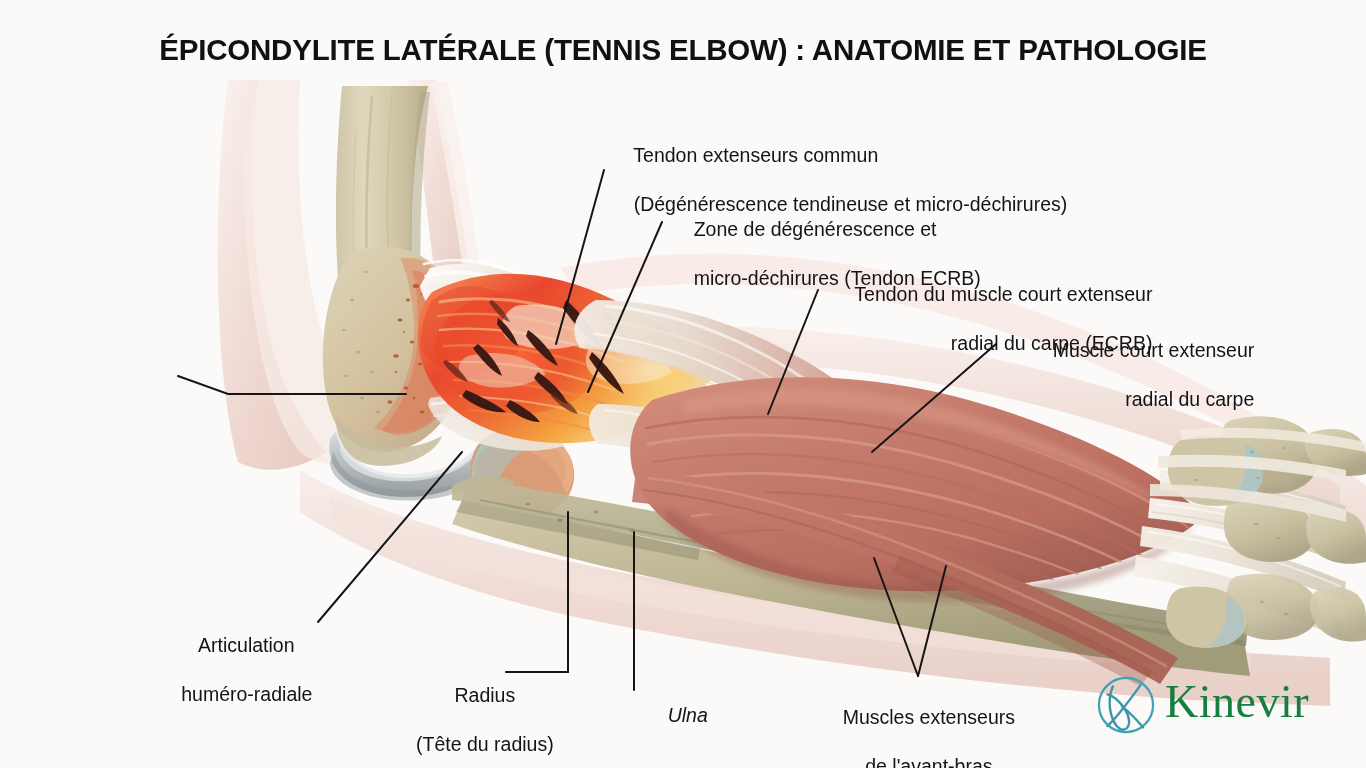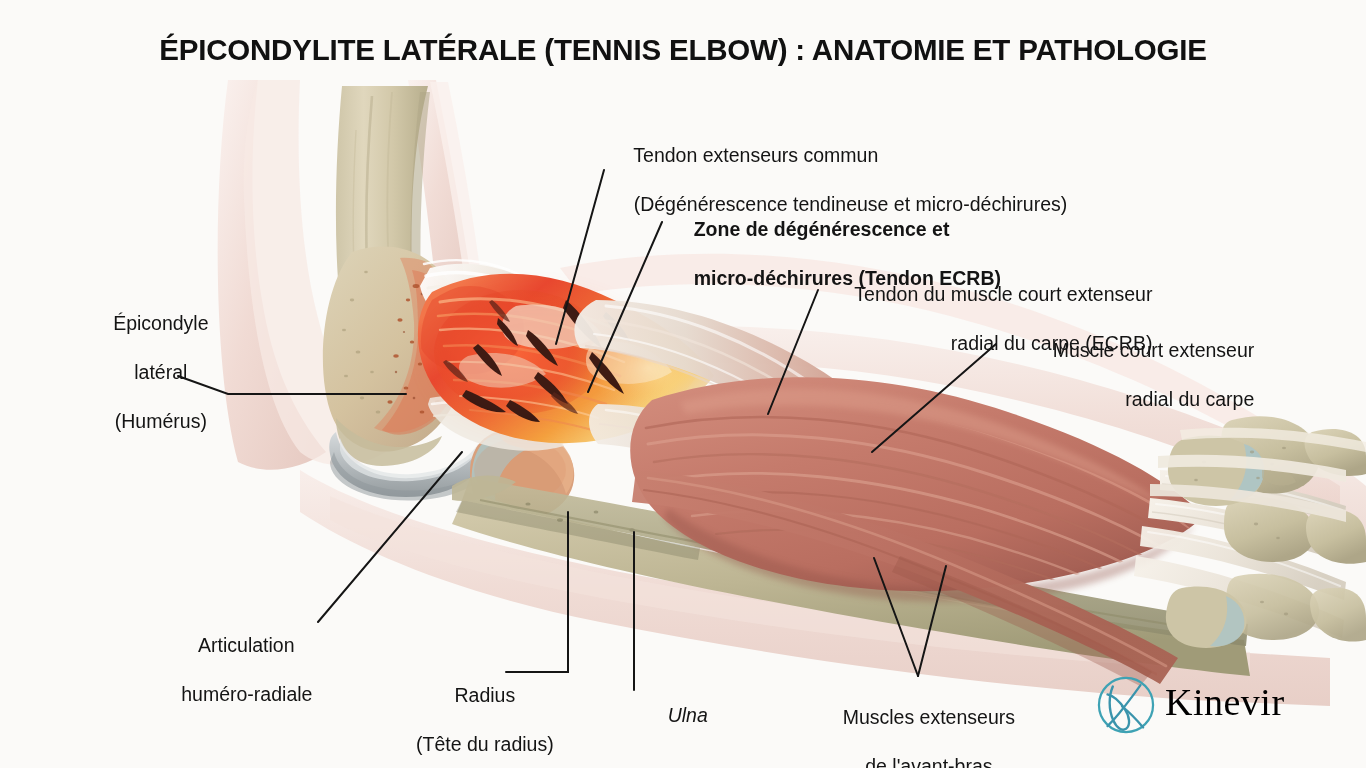--- a/index.html
+++ b/index.html
@@ -39,22 +39,22 @@
   .logo-wrap {
     position:absolute;
     left:1093px; top:664px;
     width:255px; height:82px;
     z-index:30;
     display:flex; align-items:center; gap:6px;
   }
   .logo-mark { width:66px; height:66px; flex:0 0 auto; }
   .logo-text {
     font-family:"Liberation Serif", serif;
-    font-size:38px;
-    color:#000000;
+    font-size:46px;
+    color:#15803d;
     letter-spacing:0.5px;
     line-height:1;
     padding-bottom:6px;
   }
 </style>
 </head>
 <body>
 
 <div id="stage">
 
@@ -543,40 +543,35 @@
     </g>
   </svg>
 
   <div class="page-title">ÉPICONDYLITE LATÉRALE (TENNIS ELBOW) : ANATOMIE ET PATHOLOGIE</div>
 
   <div class="lbl" style="left:612px; top:118px;">
     <span>Tendon extenseurs commun</span><br>
     <span>(Dégénérescence tendineuse et micro-déchirures)</span>
   </div>
 
-  <div class="lbl" style="left:672px; top:192px;font-weight:bold;">
+  <div class="lbl" style="left:672px; top:192px;">
     <span>Zone de dégénérescence et</span><br>
     <span>micro-déchirures (Tendon ECRB)</span>
   </div>
 
   <div class="lbl" style="left:833px; top:257px;text-align:right;">
     <span>Tendon du muscle court extenseur</span><br>
     <span>radial du carpe (ECRB)</span>
   </div>
 
   <div class="lbl" style="left:1031px; top:313px;text-align:right;">
     <span>Muscle court extenseur</span><br>
     <span>radial du carpe</span>
   </div>
 
-  <div class="lbl c" style="left:55px; top:286px; width:190px;">
-    <span>Épicondyle</span><br>
-    <span>latéral</span><br>
-    <span>(Humérus)</span>
-  </div>
 
   <div class="lbl c" style="left:140px; top:608px; width:192px;">
     <span>Articulation</span><br>
     <span>huméro-radiale</span>
   </div>
 
   <div class="lbl c" style="left:383px; top:658px; width:182px;">
     <span>Radius</span><br>
     <span>(Tête du radius)</span>
   </div>

